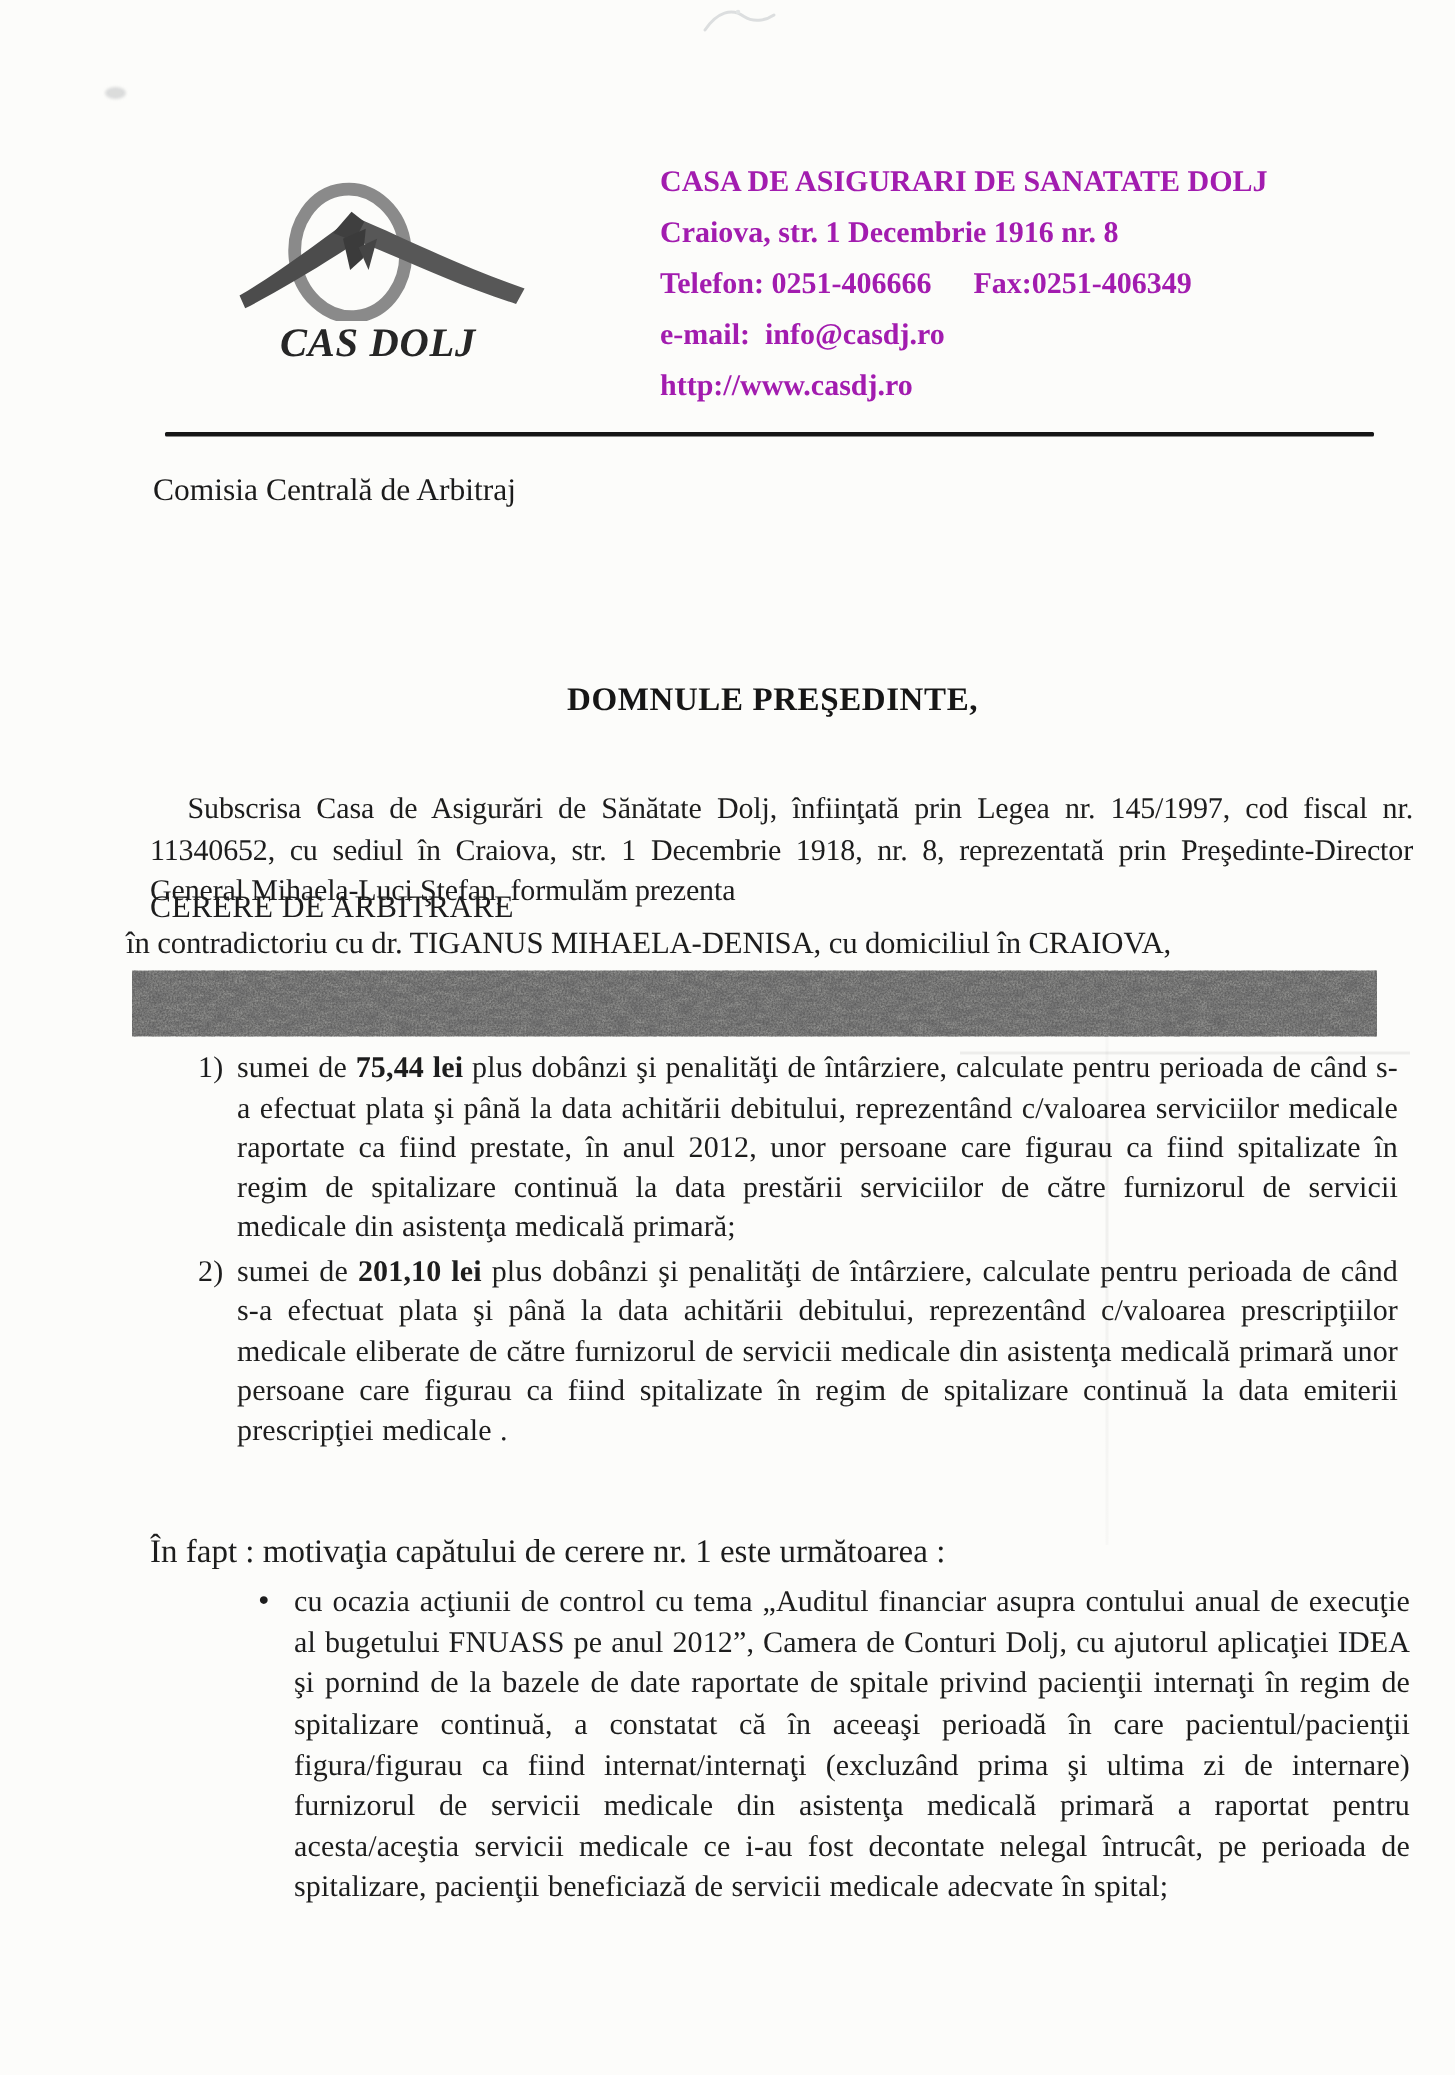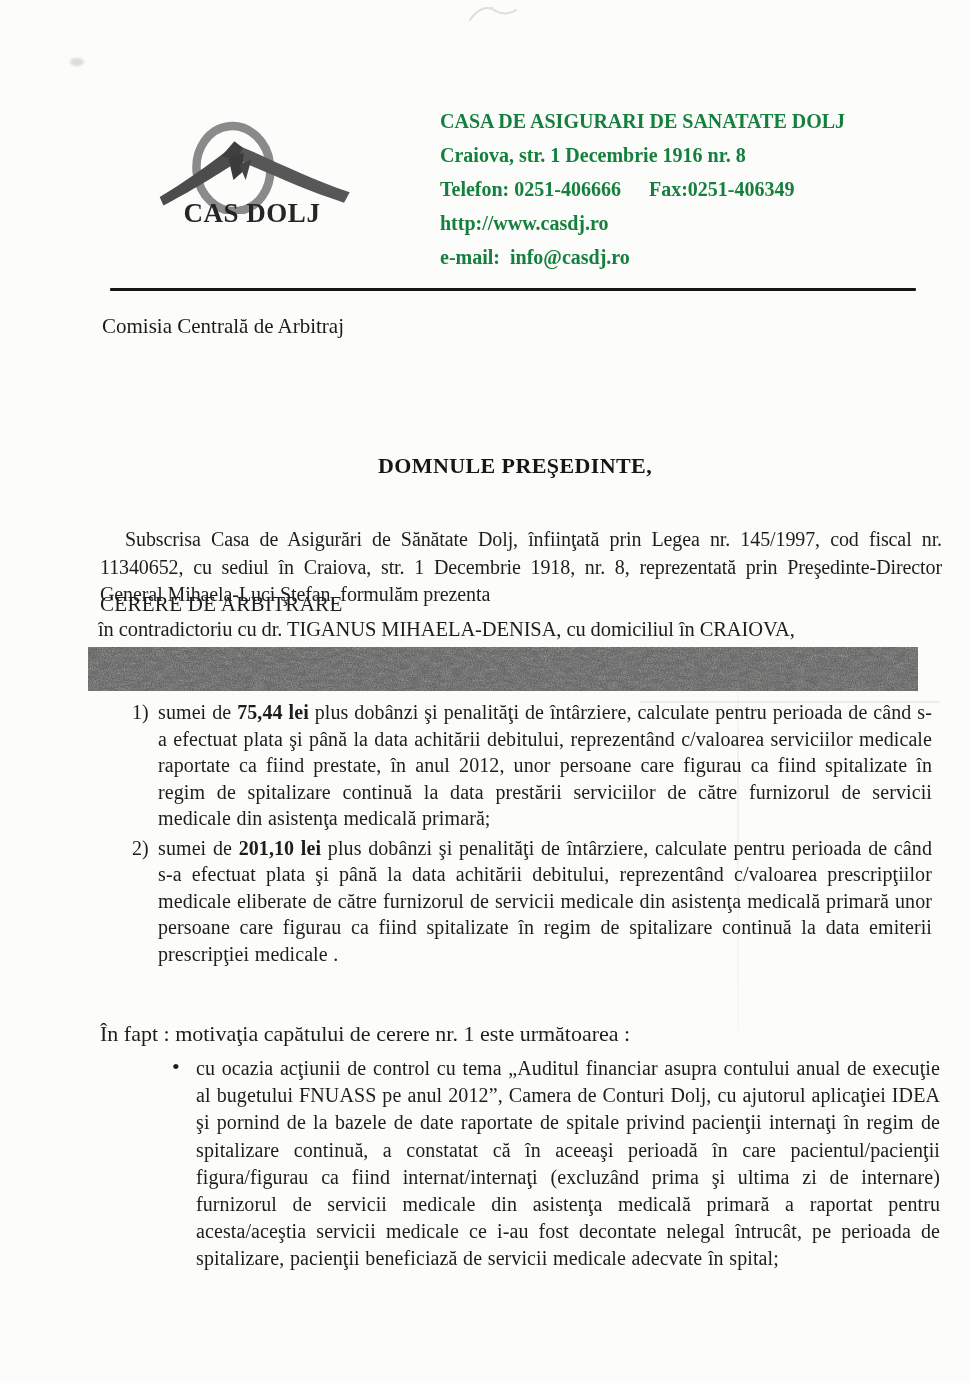--- a/index.html
+++ b/index.html
@@ -5,37 +5,37 @@
 <style>
   html,body{margin:0;padding:0;background:#fcfcfa;}
   .page{
     position:relative;width:970px;height:1383px;margin:0 auto;
     background:#fcfcfa;color:#1d1d1d;overflow:hidden;
     font-family:"Liberation Serif","DejaVu Serif",serif;
   }
   
   .logo-svg{position:absolute;left:148px;top:110px;width:220px;height:104px;}
   .logo-caption{
-    position:absolute;left:146px;top:198px;width:212px;text-align:center;
-    font-weight:bold;font-size:27px;letter-spacing:.5px;color:#262626;
+    position:absolute;left:146px;top:213px;width:212px;text-align:center;
+    font-style:italic;font-weight:bold;font-size:27px;letter-spacing:.5px;color:#262626;
   }
-  .contact{position:absolute;left:440px;top:104px;font-weight:bold;font-size:20px;line-height:34px;color:#15803d;}
+  .contact{position:absolute;left:440px;top:104px;font-weight:bold;font-size:20px;line-height:34px;color:#a21caf;}
   .contact .line{white-space:pre-wrap;}
   .contact .fax{margin-left:28px;}
   .rule{position:absolute;left:110px;top:288px;width:806px;height:3px;background:#161616;border-radius:1px;}
   
   .commission{position:absolute;left:102px;top:314px;font-weight:normal;font-size:21px;color:#1b1b1b;}
   .salutation{position:absolute;left:378px;top:453px;font-weight:bold;font-size:22px;letter-spacing:.4px;color:#161616;}
   .intro{
     position:absolute;left:100px;top:506px;width:842px;
     font-size:20px;line-height:27.5px;letter-spacing:-.1px;
     text-align:justify;text-indent:25px;
   }
   .request-title{position:absolute;left:100px;top:592px;width:836px;font-size:21px;letter-spacing:.3px;}
-  .versus{position:absolute;left:98px;top:618px;font-size:20.5px;letter-spacing:-.1px;}
+  .versus{position:absolute;left:84px;top:618px;font-size:20.5px;letter-spacing:-.1px;}
   .redaction{position:absolute;left:88px;top:647px;width:830px;height:44px;}
   .redaction svg{display:block;width:100%;height:100%;}
   .claims{position:absolute;left:132px;top:699px;width:800px;font-size:20px;line-height:26.5px;letter-spacing:.1px;word-spacing:.5px;}
   .claim{position:relative;padding-left:26px;text-align:justify;margin-bottom:3px;}
   .claim .marker{position:absolute;left:0;top:0;}
   .b{font-weight:bold;}
   .in-fact{position:absolute;left:100px;top:1021px;font-size:22px;}
   .bullets{position:absolute;left:170px;top:1055px;width:770px;font-size:20px;line-height:27.2px;letter-spacing:.1px;word-spacing:.5px;}
   .bullet-item{position:relative;padding-left:26px;text-align:justify;}
   .bullet-item .marker{position:absolute;left:2px;top:-2px;font-size:22px;}
@@ -69,22 +69,22 @@
     <path d="M72,48 L85,33 L94,40 L87,54 Z" fill="#3f3f3f"></path>
     <path d="M79,52 L95,45 L93,66 L84,74 Z" fill="#3b3b3b"></path>
     <path d="M90,58 L103,52 L97,74 Z" fill="#454545"></path>
   </svg>
   <div class="logo-caption">CAS DOLJ</div>
 
   <div class="contact">
     <div class="line">CASA DE ASIGURARI DE SANATATE DOLJ</div>
     <div class="line">Craiova, str. 1 Decembrie 1916 nr. 8</div>
     <div class="line"><span>Telefon: 0251-406666</span><span class="fax">Fax:0251-406349</span></div>
+    <div class="line">e-mail:  info@casdj.ro</div>
     <div class="line">http://www.casdj.ro</div>
-    <div class="line">e-mail:  info@casdj.ro</div>
   </div>
 
   <div class="rule"></div>
 
   <div class="commission">Comisia Centrală de Arbitraj</div>
 
   <div class="salutation">DOMNULE PREŞEDINTE,</div>
 
   <p class="intro">Subscrisa Casa de Asigurări de Sănătate Dolj, înfiinţată prin Legea nr. 145/1997, cod fiscal nr. 11340652, cu sediul în Craiova, str. 1 Decembrie 1918, nr. 8, reprezentată prin Preşedinte-Director General Mihaela-Luci Ştefan, formulăm prezenta</p>
 

